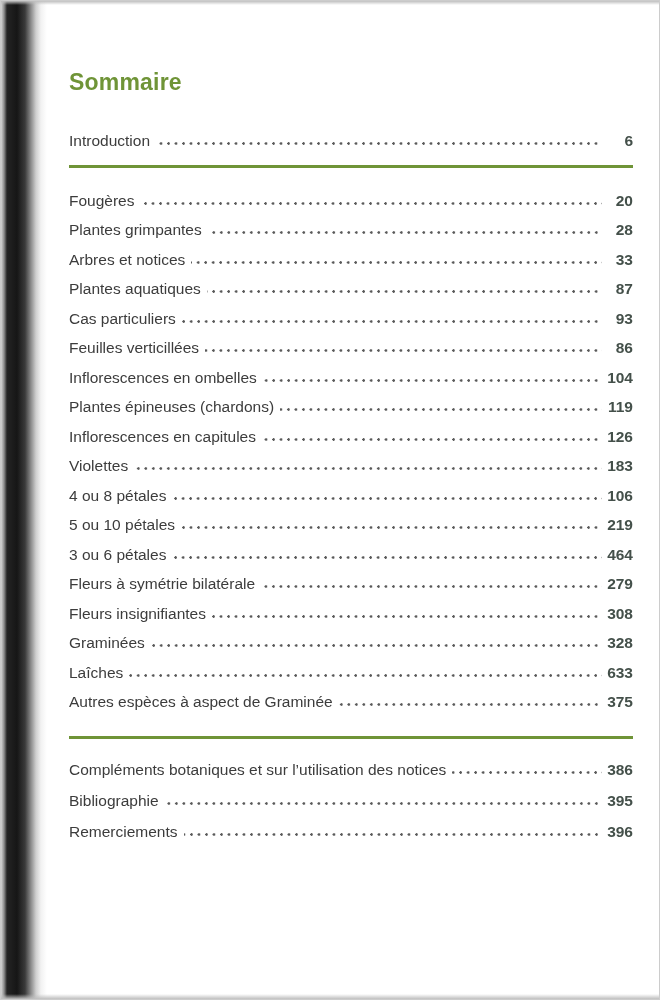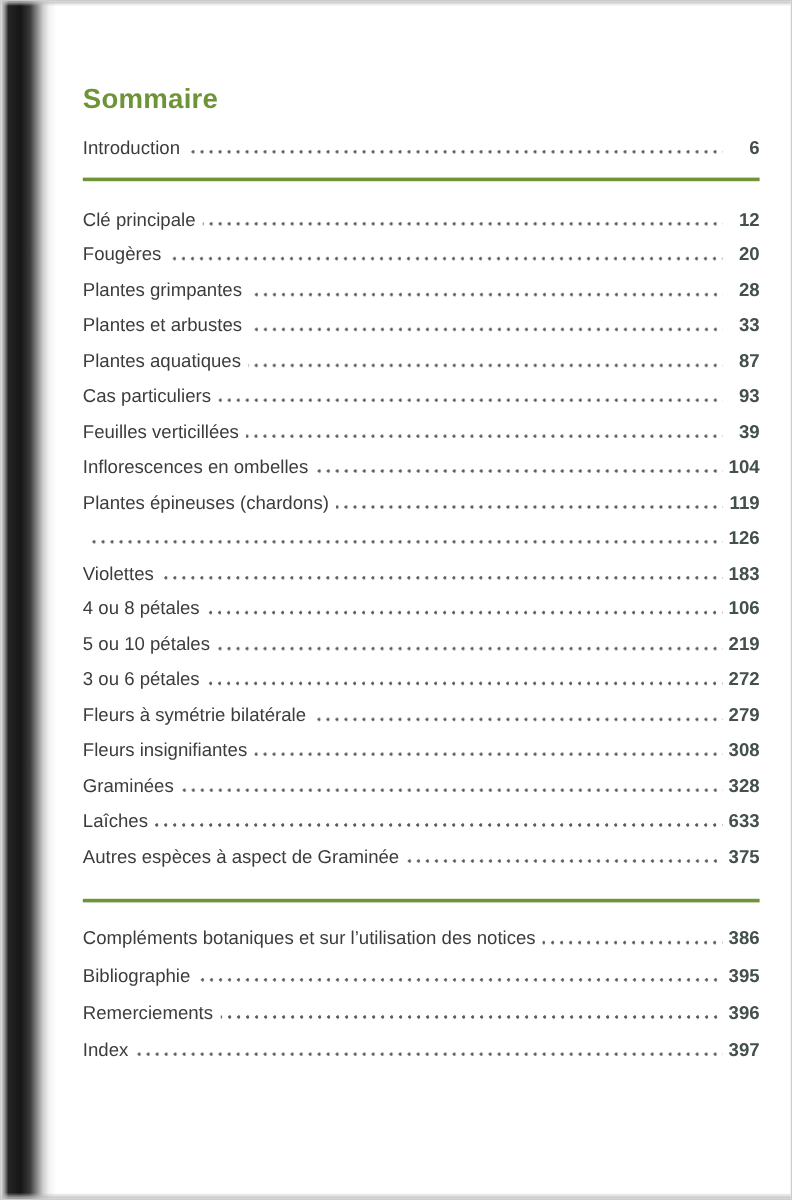--- a/index.html
+++ b/index.html
@@ -27,21 +27,21 @@
   }
   .edge-top{position:absolute;left:0;right:0;top:0;height:4px;
     background:linear-gradient(180deg,#bfbfbf,rgba(255,255,255,0));}
   .edge-bottom{position:absolute;left:0;right:0;bottom:0;height:5px;
     background:linear-gradient(0deg,#bfbfbf,rgba(255,255,255,0));}
   .content{
     position:absolute;left:68px;top:68px;width:564px;
   }
   .title{
     font-size:23px;font-weight:bold;color:var(--accent);
-    margin:0 0 8px 0;letter-spacing:0.2px;
+    margin:0 0 25px 0;letter-spacing:0.2px;
   }
   .toc-row{
     display:flex;align-items:flex-end;
     height:29.5px;font-size:15.5px;
   }
   .back-list .toc-row{height:31px;}
   .intro-row{height:30px;}
   .toc-label{white-space:nowrap;padding-bottom:1px;}
   .toc-page{
     white-space:nowrap;text-align:right;min-width:26px;
@@ -73,76 +73,72 @@
 
     <div class="toc-row intro-row">
       <span class="toc-label">Introduction</span>
       <span class="toc-dots"></span>
       <span class="toc-page">6</span>
     </div>
 
     <div class="rule rule-1"></div>
 
     <div class="main-list">
-  <div class="toc-row">
-    <span class="toc-label">Clé principale</span>
-    <span class="toc-dots"></span>
-    <span class="toc-page">12</span>
-  </div>
 
 
   <div class="toc-row">
     <span class="toc-label">Fougères</span>
     <span class="toc-dots"></span>
     <span class="toc-page">20</span>
   </div>
 
   <div class="toc-row">
     <span class="toc-label">Plantes grimpantes</span>
     <span class="toc-dots"></span>
     <span class="toc-page">28</span>
   </div>
 
   <div class="toc-row">
-    <span class="toc-label">Plantes et arbustes</span>
+    <span class="toc-label">Arbres et notices</span>
     <span class="toc-dots"></span>
     <span class="toc-page">33</span>
   </div>
 
   <div class="toc-row">
     <span class="toc-label">Plantes aquatiques</span>
     <span class="toc-dots"></span>
     <span class="toc-page">87</span>
   </div>
 
   <div class="toc-row">
     <span class="toc-label">Cas particuliers</span>
     <span class="toc-dots"></span>
     <span class="toc-page">93</span>
   </div>
 
   <div class="toc-row">
     <span class="toc-label">Feuilles verticillées</span>
     <span class="toc-dots"></span>
-    <span class="toc-page">39</span>
+    <span class="toc-page">86</span>
   </div>
 
   <div class="toc-row">
     <span class="toc-label">Inflorescences en ombelles</span>
     <span class="toc-dots"></span>
     <span class="toc-page">104</span>
   </div>
 
   <div class="toc-row">
     <span class="toc-label">Plantes épineuses (chardons)</span>
     <span class="toc-dots"></span>
     <span class="toc-page">119</span>
   </div>
 
   <div class="toc-row">
+    <span class="toc-label">Inflorescences en capitules</span>
     <span class="toc-dots"></span>
     <span class="toc-page">126</span>
   </div>
 
 
   <div class="toc-row">
     <span class="toc-label">Violettes</span>
     <span class="toc-dots"></span>
     <span class="toc-page">183</span>
   </div>
@@ -155,21 +151,21 @@
 
   <div class="toc-row">
     <span class="toc-label">5 ou 10 pétales</span>
     <span class="toc-dots"></span>
     <span class="toc-page">219</span>
   </div>
 
   <div class="toc-row">
     <span class="toc-label">3 ou 6 pétales</span>
     <span class="toc-dots"></span>
-    <span class="toc-page">272</span>
+    <span class="toc-page">464</span>
   </div>
 
   <div class="toc-row">
     <span class="toc-label">Fleurs à symétrie bilatérale</span>
     <span class="toc-dots"></span>
     <span class="toc-page">279</span>
   </div>
 
   <div class="toc-row">
     <span class="toc-label">Fleurs insignifiantes</span>
@@ -210,20 +206,15 @@
     <span class="toc-dots"></span>
     <span class="toc-page">395</span>
   </div>
 
   <div class="toc-row">
     <span class="toc-label">Remerciements</span>
     <span class="toc-dots"></span>
     <span class="toc-page">396</span>
   </div>
 
-  <div class="toc-row">
-    <span class="toc-label">Index</span>
-    <span class="toc-dots"></span>
-    <span class="toc-page">397</span>
-  </div>
 </div>
   </div>
 </div>
 
 </body></html>

